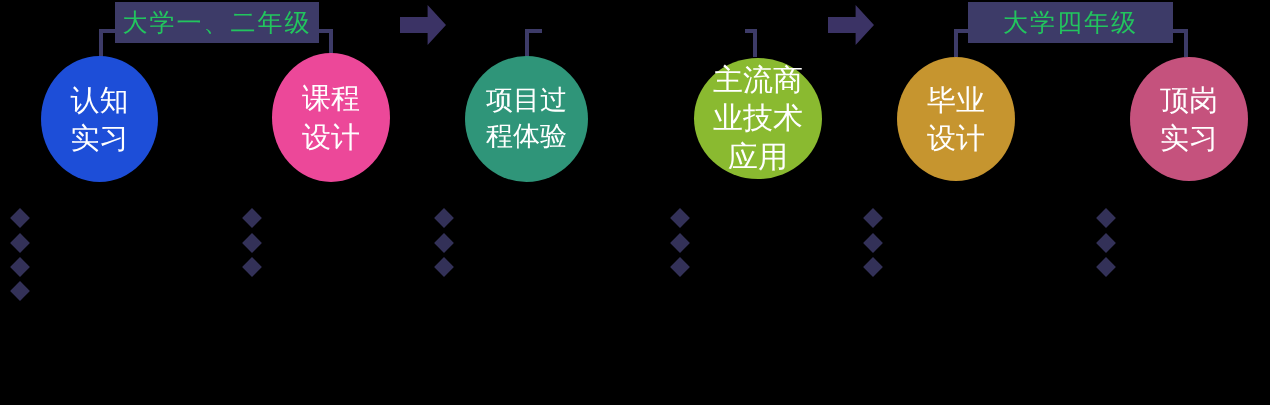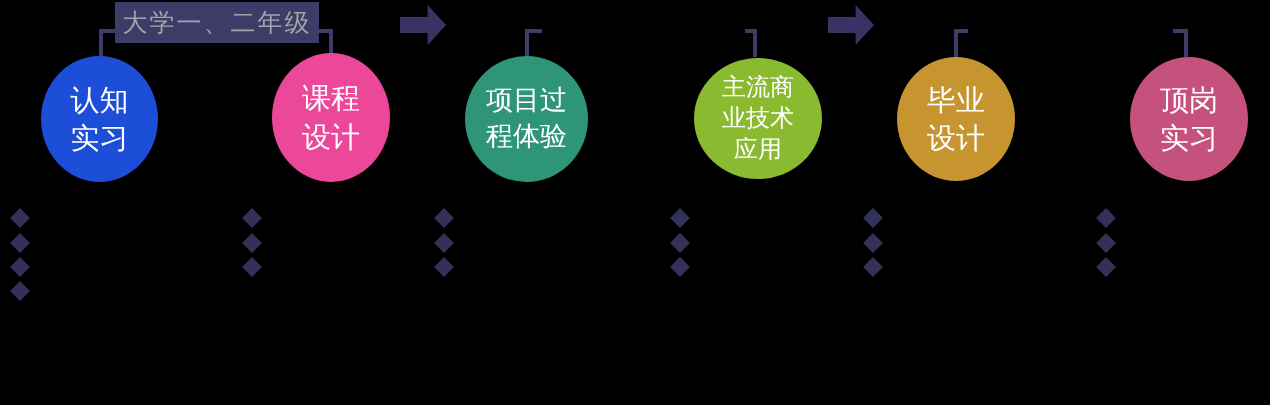--- a/index.html
+++ b/index.html
@@ -13,21 +13,21 @@
     height: 405px;
     background: #000000;
     overflow: hidden;
     font-family: "Liberation Serif", "DejaVu Serif", serif;
   }
   .stage-box {
     position: absolute;
     top: 2px;
     height: 41px;
     background: #3d3b68;
-    color: #a3a3a3;
+    color: #22c55e;
     font-size: 25px;
     letter-spacing: 2px;
     display: flex;
     align-items: center;
     justify-content: center;
     box-sizing: border-box;
   }
   .connector {
     position: absolute;
     top: 29px;
@@ -49,21 +49,21 @@
     align-items: center;
     justify-content: center;
     text-align: center;
     color: #ffffff;
     white-space: pre-line;
     line-height: 1.32;
   }
   .circle .label { white-space: pre-line; }
   .fs-lg { font-size: 29px; }
   .fs-md { font-size: 27px; }
-  .fs-sm { font-size: 24px; line-height: 1.28; }
+  .fs-sm { font-size: 30px; line-height: 1.28; }
   .arrow {
     position: absolute;
     top: 5px;
     width: 46px;
     height: 40px;
     background: #3b3365;
     clip-path: polygon(0% 30%, 60% 30%, 60% 0%, 100% 50%, 60% 100%, 60% 70%, 0% 70%);
   }
   .diamond {
     position: absolute;
@@ -120,20 +120,23 @@
   <div class="diamond" style="left:437px; top:211px;"></div>
   <div class="diamond" style="left:437px; top:236px;"></div>
   <div class="diamond" style="left:437px; top:260px;"></div>
 
   <div class="diamond" style="left:673px; top:211px;"></div>
   <div class="diamond" style="left:673px; top:236px;"></div>
   <div class="diamond" style="left:673px; top:260px;"></div>
 
   <div class="arrow" style="left:828px;"></div>
 
+  <div class="stage-box" style="left:968px; width:205px;">
+    <span>大学四年级</span>
+  </div>
   <div class="connector left" style="left:954px;  width:14px;"></div>
   <div class="connector right" style="left:1173px; width:15px;"></div>
 
   <div class="circle fs-lg" style="left: 897px; top: 57px; width: 118px; height: 124px; background-color: rgb(198, 149, 47);">
     <span class="label">毕业
 设计</span>
   </div>
   <div class="circle fs-lg" style="left: 1130px; top: 57px; width: 118px; height: 124px; background-color: rgb(197, 82, 125); justify-content: center;">
     <span class="label">顶岗
 实习</span>

